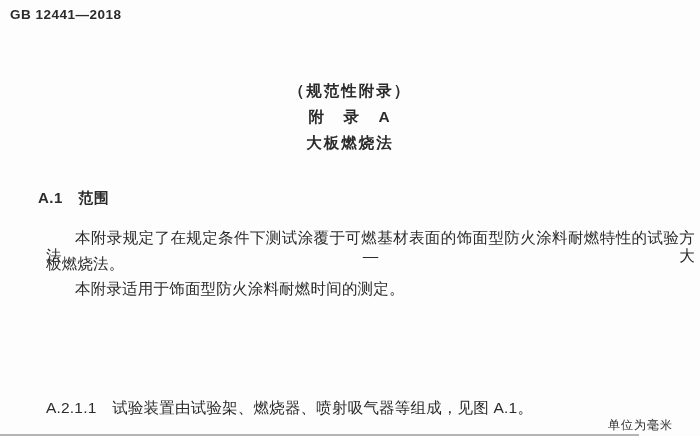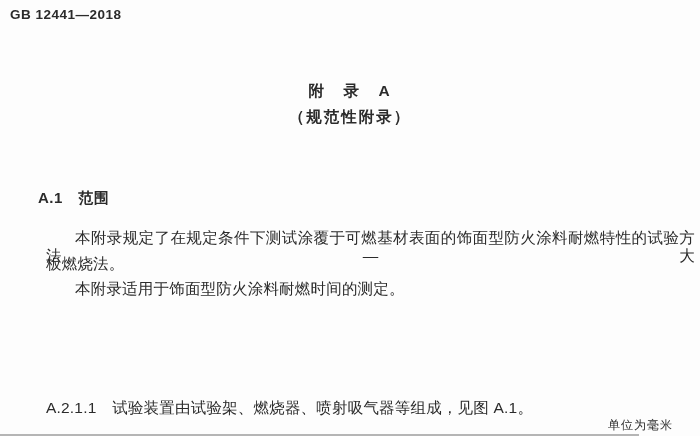--- a/index.html
+++ b/index.html
@@ -91,22 +91,23 @@
   }
 </style>
 </head>
 <body>
 
 <div class="page">
 
   <div class="abs standard-number">GB 12441—2018</div>
 
   <div class="title-block">
+    <div class="title-line">（规范性附录）</div>
     <div class="title-line">附　录　A</div>
-    <div class="title-line">（规范性附录）</div>
+    <div class="title-line">大板燃烧法</div>
   </div>
 
   <div class="abs heading heading-a1">A.1　范围</div>
 
   <div class="abs body-line para1-l1">本附录规定了在规定条件下测试涂覆于可燃基材表面的饰面型防火涂料耐燃特性的试验方法—大</div>
 
   <div class="abs body-line para2">本附录适用于饰面型防火涂料耐燃时间的测定。</div>
 
   <div class="abs body-line para1-l2">板燃烧法。</div>
 

